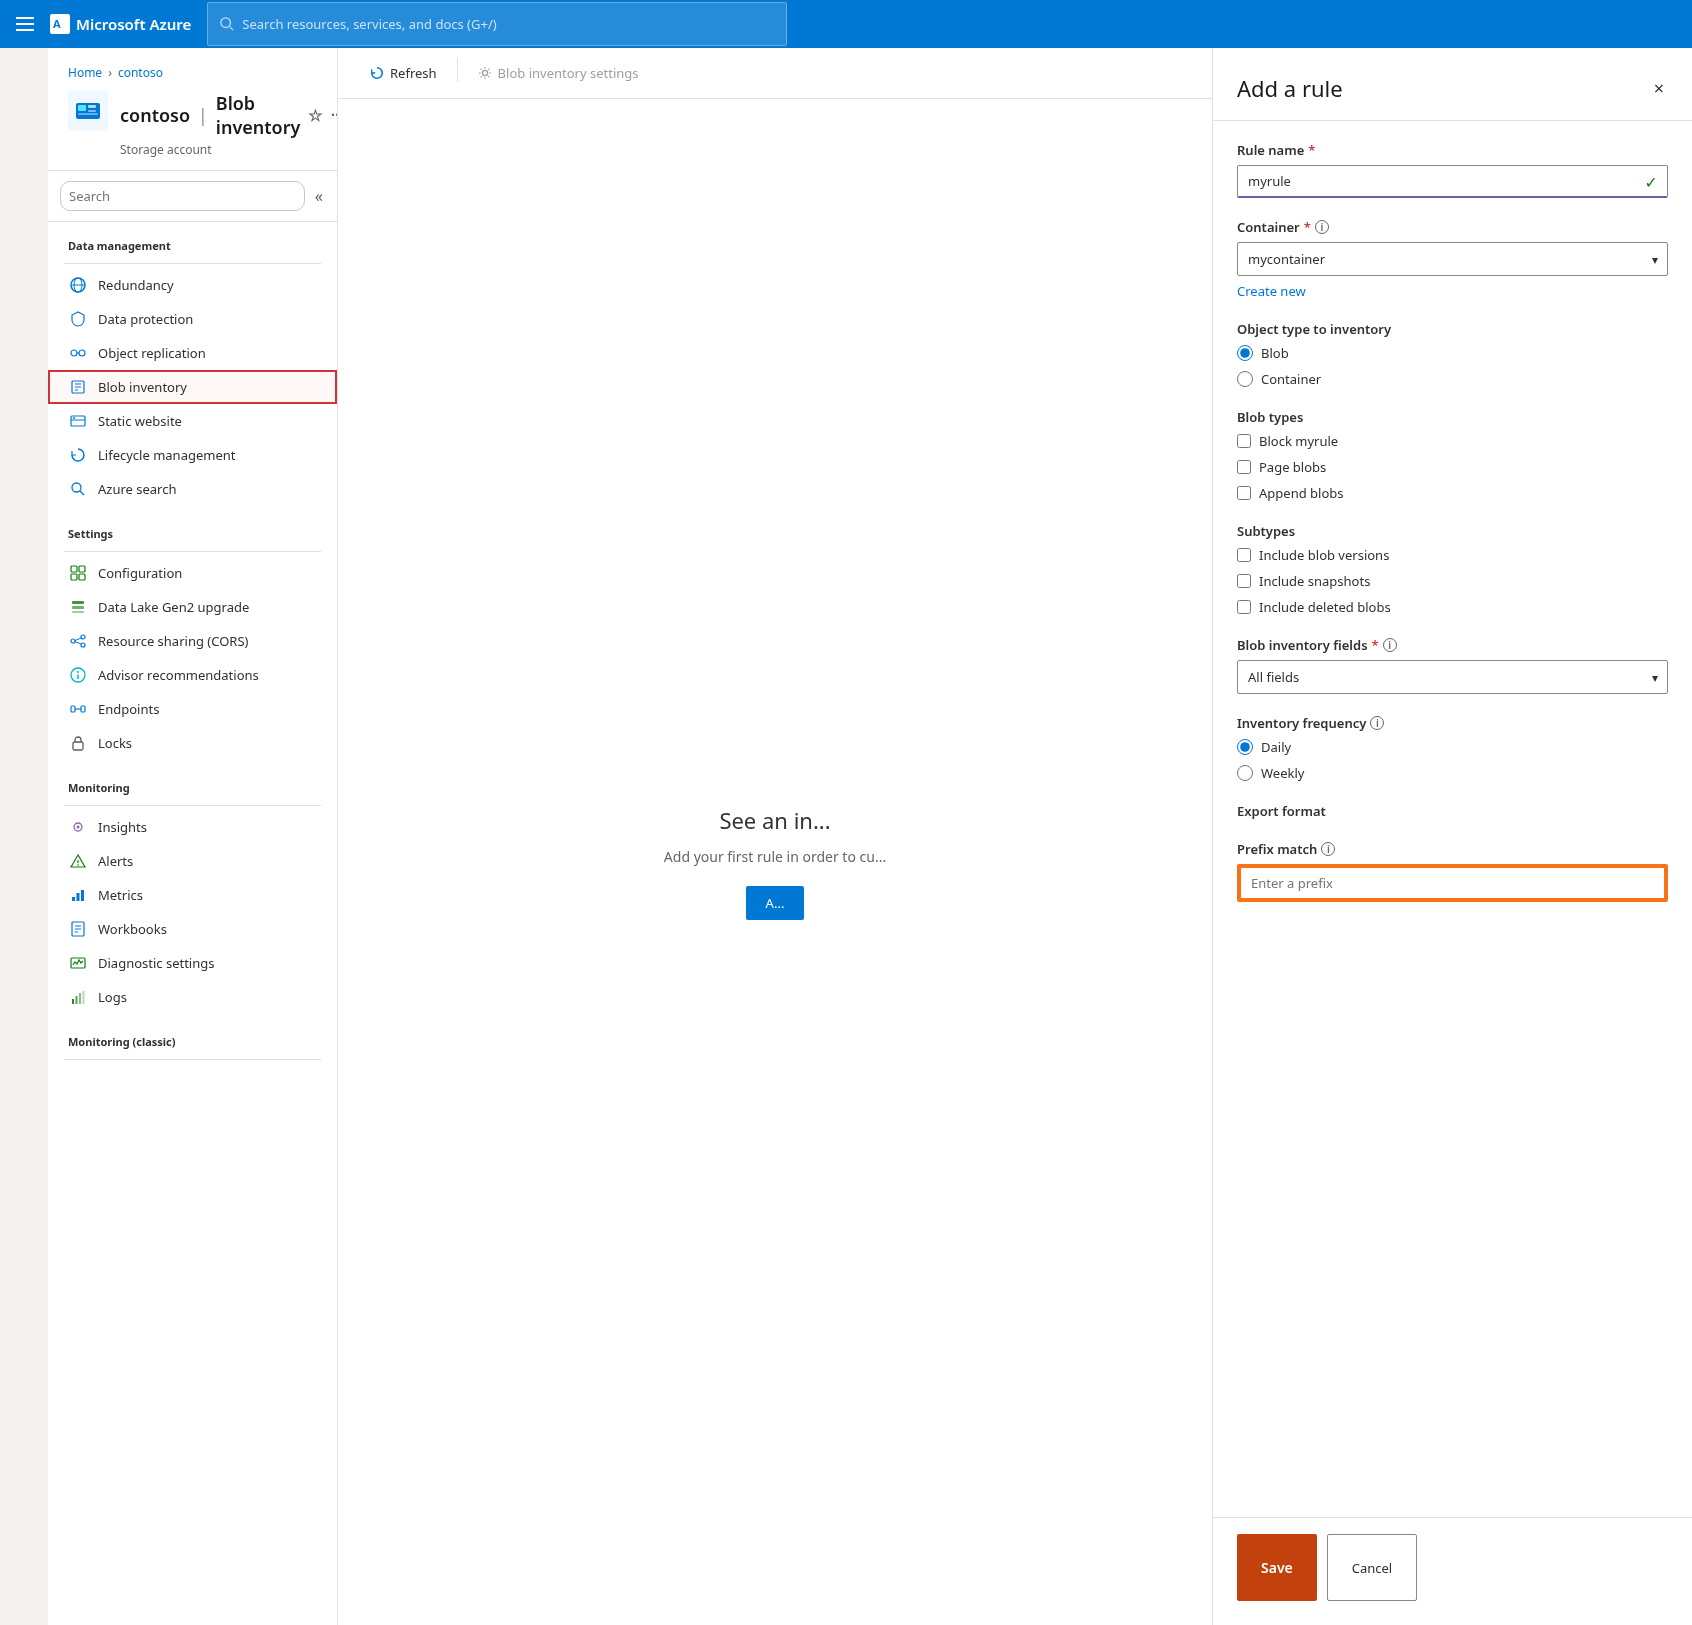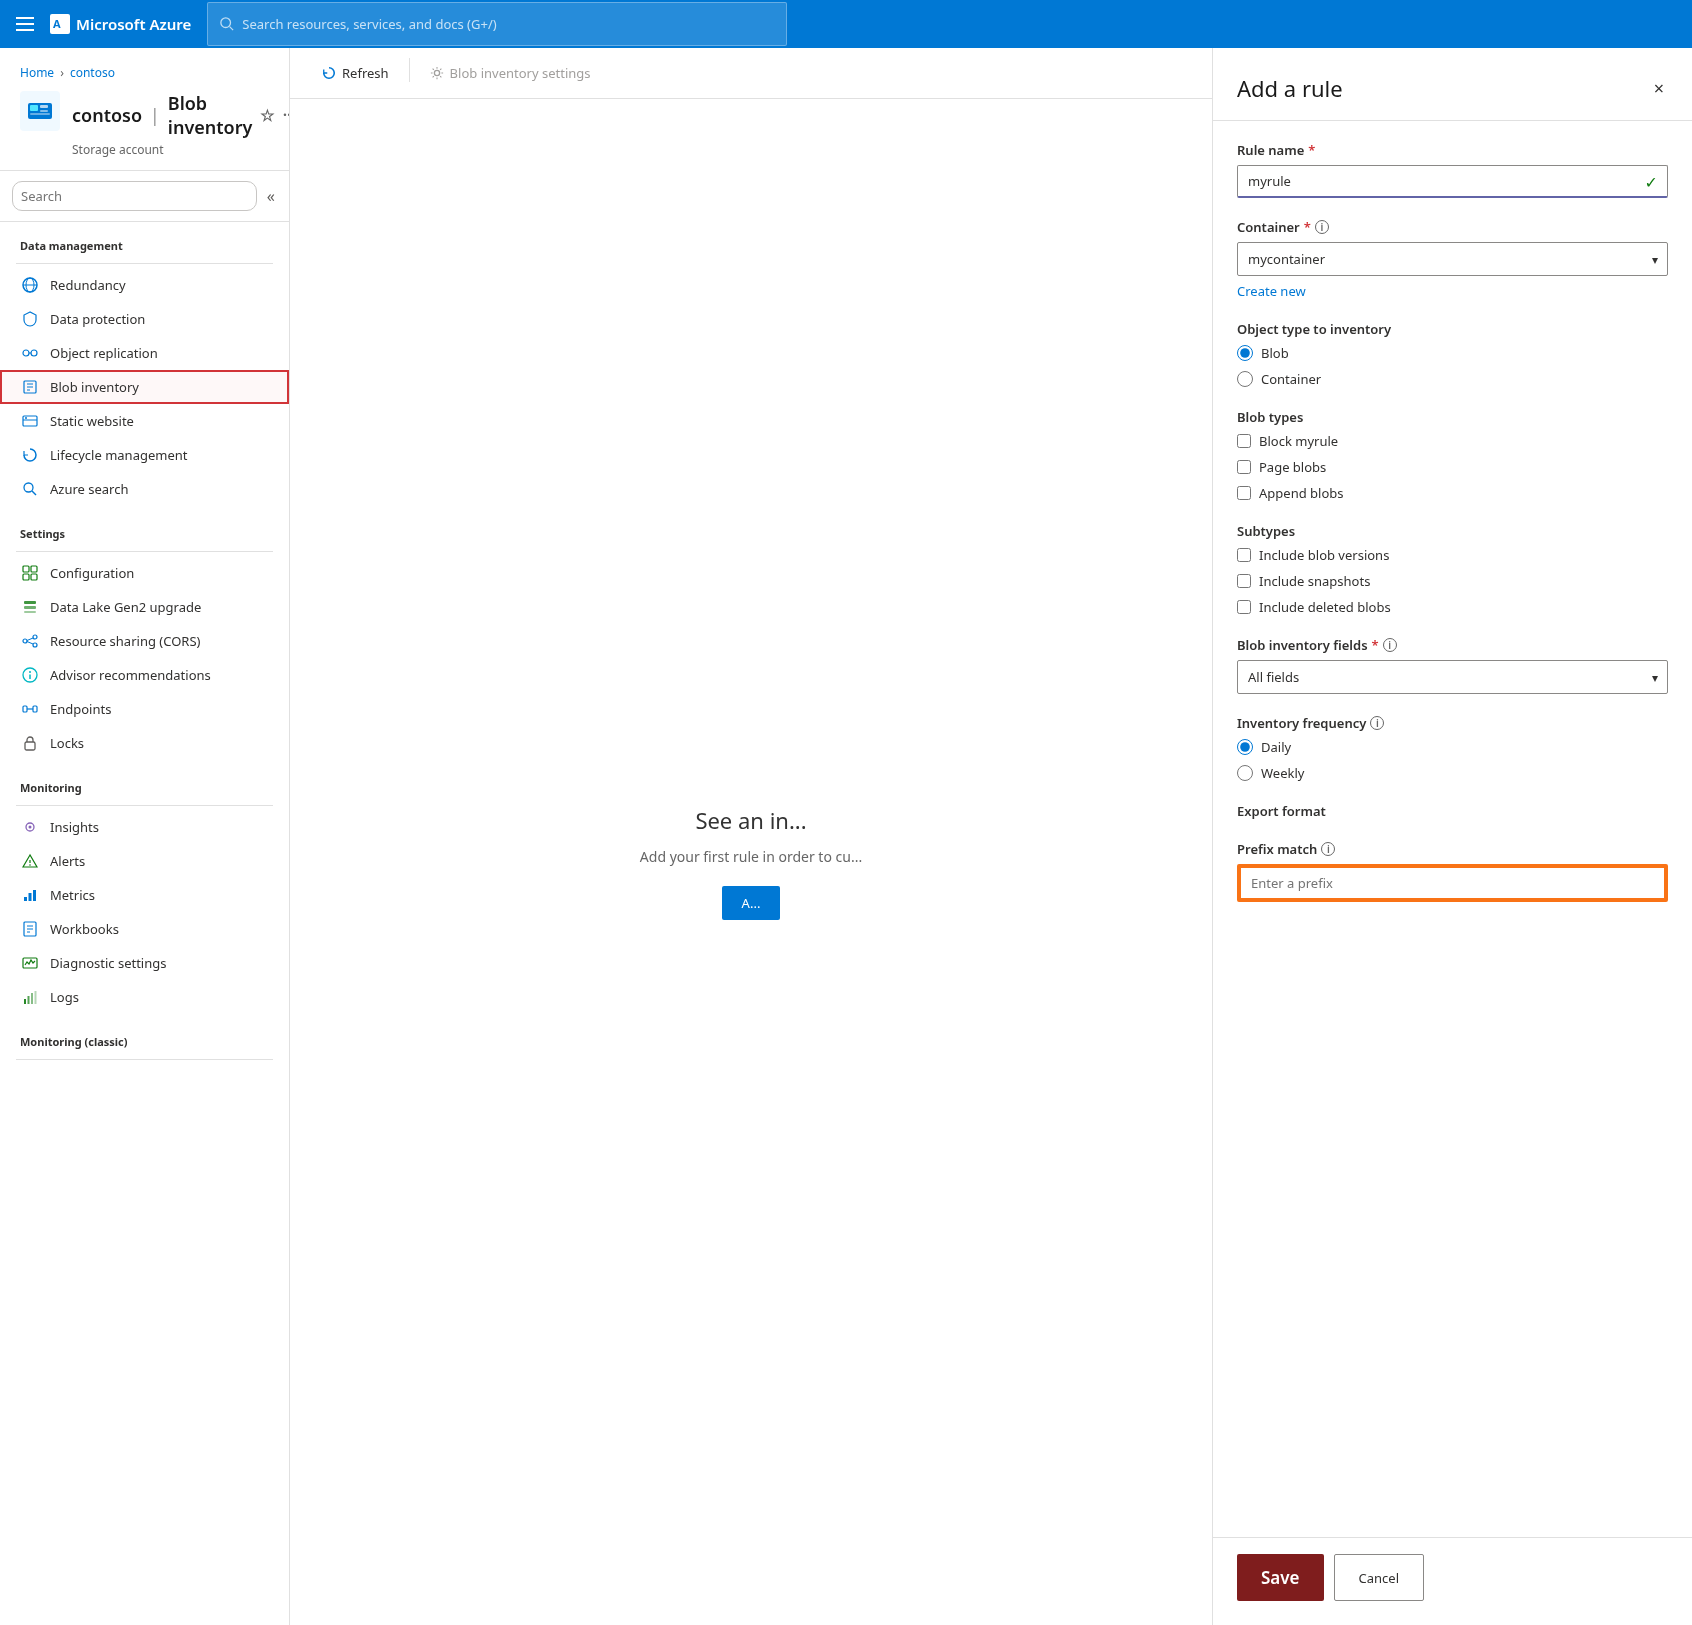--- a/index.html
+++ b/index.html
@@ -27,21 +27,21 @@
       height: 44px;
       display: flex;
       align-items: center;
       padding: 0 12px;
       gap: 8px;
       color: rgba(255,255,255,0.8);
       font-size: 13px;
     }
 
     
-    .main-layout { display: flex; height: calc(1625px - 48px); }
+    .main-layout { display: flex; height: calc(1625px - 48px); margin-left: 48px; }
 
     
     .sidebar {
       width: 290px;
       background: white;
       border-right: 1px solid #e0e0e0;
       display: flex;
       flex-direction: column;
       overflow: hidden;
     }
@@ -350,25 +350,25 @@
       padding: 16px 24px 24px;
       display: flex;
       gap: 10px;
       border-top: 1px solid #e0e0e0;
       margin-top: auto;
       position: sticky;
       bottom: 0;
       background: white;
     }
     .btn-primary {
-      background: #7f1d1d;
+      background: #c2410c;
       color: white;
       border: none;
-      padding: 12px 24px;
-      font-size: 17px;
+      padding: 24px 24px;
+      font-size: 14px;
       cursor: pointer;
       border-radius: 2px;
       font-weight: 600;
     }
     .btn-secondary {
       background: white;
       color: #323130;
       border: 1px solid #8a8886;
       padding: 8px 24px;
       font-size: 13px;

